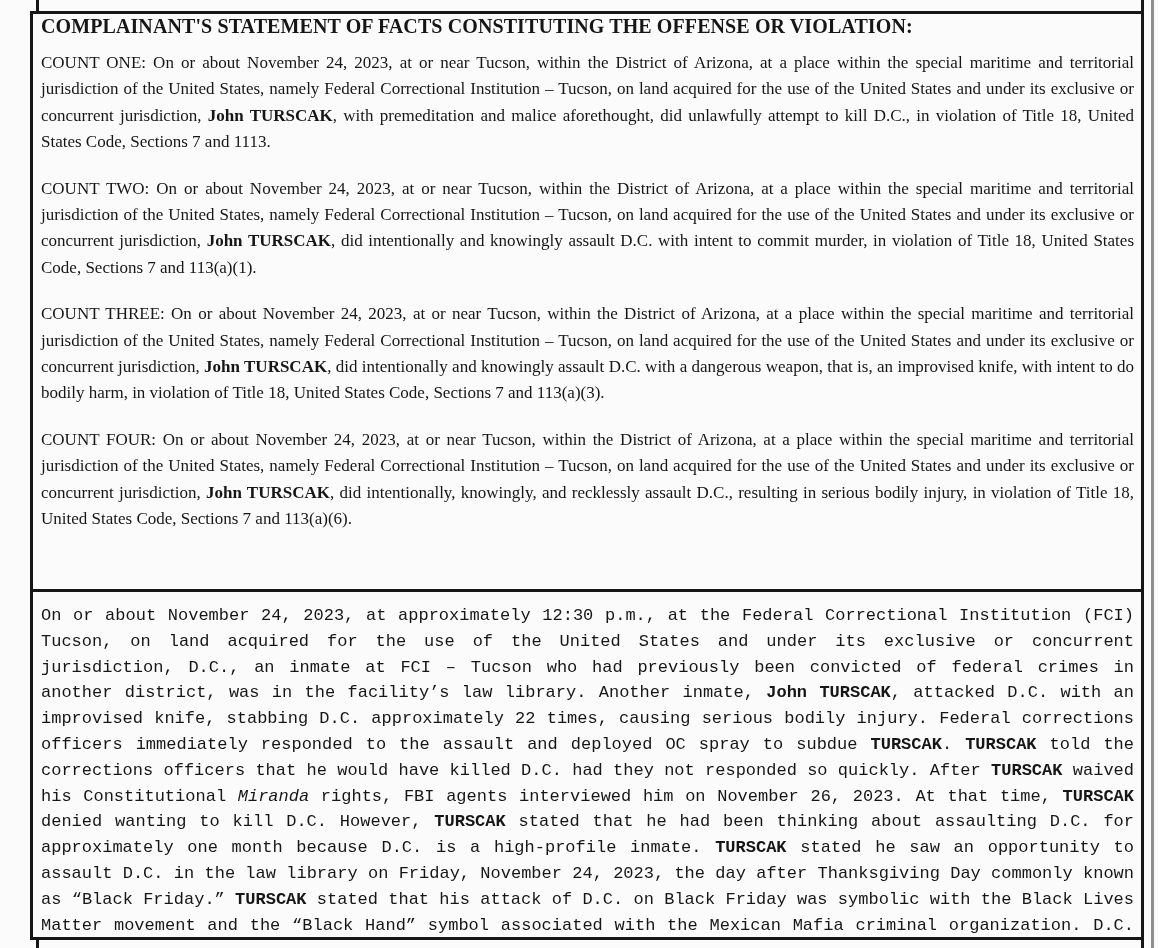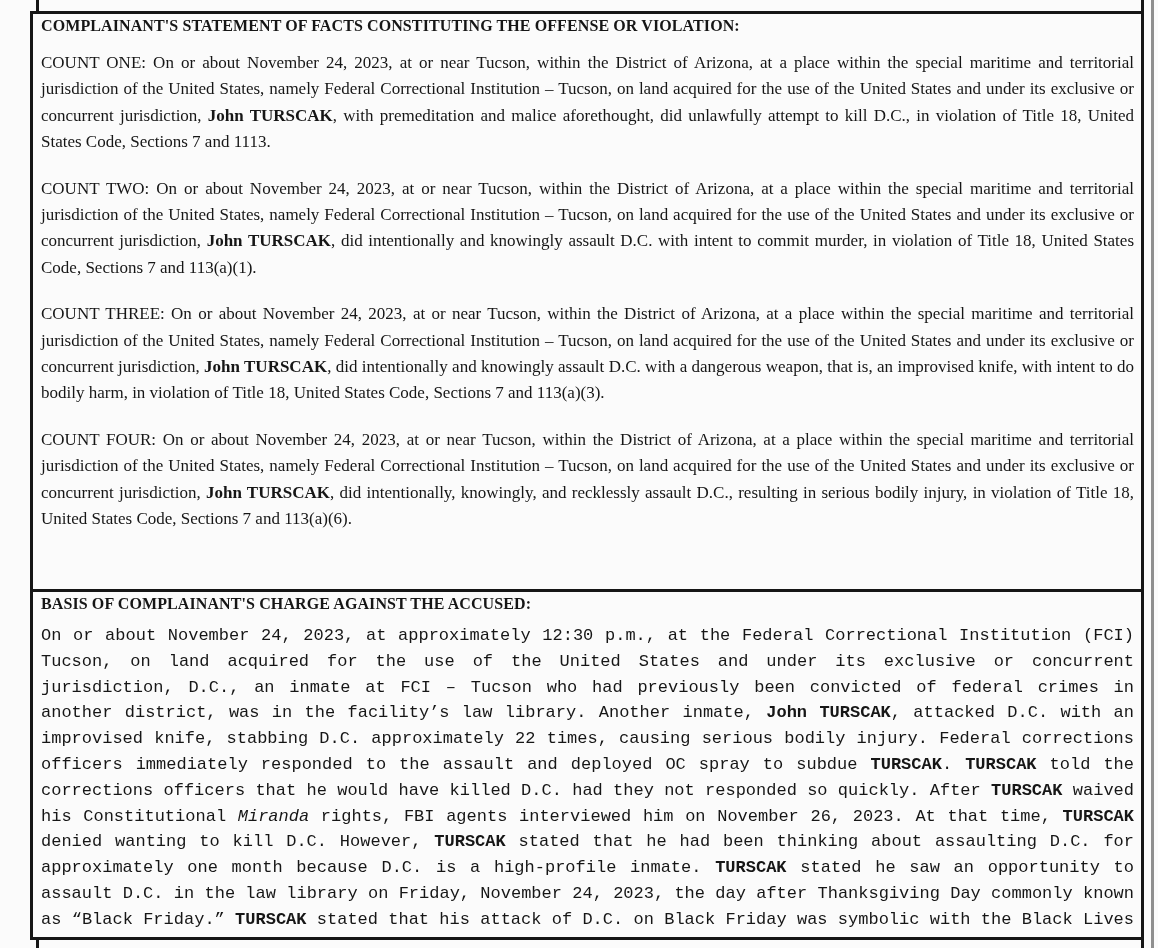--- a/index.html
+++ b/index.html
@@ -26,21 +26,21 @@
     padding: 2px 7px 0 8px;
     overflow: hidden;
   }
   .sec-statement {
     height: 578px;
     border-bottom: 3px solid var(--ink, #161616);
   }
   .sec-basis { height: 342px; }
   .caption {
     font-weight: bold;
-    font-size: 16px;
+    font-size: 20px;
     line-height: 20px;
     letter-spacing: 0.1px;
   }
   p { margin: 0; }
   .para {
     font-size: 17px;
     line-height: 26.4px;
     text-align: justify;
     margin-top: 20px;
   }
@@ -79,21 +79,20 @@
 
     <div class="sec sec-statement">
       <div class="caption">COMPLAINANT'S STATEMENT OF FACTS CONSTITUTING THE OFFENSE OR VIOLATION:</div>
       <p class="para first"><span>COUNT ONE: On or about November 24, 2023, at or near Tucson, within the District of Arizona, at a place within the special maritime and territorial jurisdiction of the United States, namely Federal Correctional Institution – Tucson, on land acquired for the use of the United States and under its exclusive or concurrent jurisdiction, </span><b>John TURSCAK</b><span>, with premeditation and malice aforethought, did unlawfully attempt to kill D.C., in violation of Title 18, United States Code, Sections 7 and 1113.</span></p>
       <p class="para"><span>COUNT TWO: On or about November 24, 2023, at or near Tucson, within the District of Arizona, at a place within the special maritime and territorial jurisdiction of the United States, namely Federal Correctional Institution – Tucson, on land acquired for the use of the United States and under its exclusive or concurrent jurisdiction, </span><b>John TURSCAK</b><span>, did intentionally and knowingly assault D.C. with intent to commit murder, in violation of Title 18, United States Code, Sections 7 and 113(a)(1).</span></p>
       <p class="para"><span>COUNT THREE: On or about November 24, 2023, at or near Tucson, within the District of Arizona, at a place within the special maritime and territorial jurisdiction of the United States, namely Federal Correctional Institution – Tucson, on land acquired for the use of the United States and under its exclusive or concurrent jurisdiction, </span><b>John TURSCAK</b><span>, did intentionally and knowingly assault D.C. with a dangerous weapon, that is, an improvised knife, with intent to do bodily harm, in violation of Title 18, United States Code, Sections 7 and 113(a)(3).</span></p>
       <p class="para"><span>COUNT FOUR: On or about November 24, 2023, at or near Tucson, within the District of Arizona, at a place within the special maritime and territorial jurisdiction of the United States, namely Federal Correctional Institution – Tucson, on land acquired for the use of the United States and under its exclusive or concurrent jurisdiction, </span><b>John TURSCAK</b><span>, did intentionally, knowingly, and recklessly assault D.C., resulting in serious bodily injury, in violation of Title 18, United States Code, Sections 7 and 113(a)(6).</span></p>
     </div>
 
     <div class="sec sec-basis">
-      <div class="caption">BASIS OF COMPLAINANT'S CHARGE AGAINST THE ACCUSED:</div>
       <p class="para first"><span>On or about November 24, 2023, at approximately 12:30 p.m., at the Federal Correctional Institution (FCI) Tucson, on land acquired for the use of the United States and under its exclusive or concurrent jurisdiction, D.C., an inmate at FCI – Tucson who had previously been convicted of federal crimes in another district, was in the facility’s law library. Another inmate, </span><b>John TURSCAK</b><span>, attacked D.C. with an improvised knife, stabbing D.C. approximately 22 times, causing serious bodily injury. Federal corrections officers immediately responded to the assault and deployed OC spray to subdue </span><b>TURSCAK</b><span>. </span><b>TURSCAK</b><span> told the corrections officers that he would have killed D.C. had they not responded so quickly. After </span><b>TURSCAK</b><span> waived his Constitutional </span><i>Miranda</i><span> rights, FBI agents interviewed him on November 26, 2023. At that time, </span><b>TURSCAK</b><span> denied wanting to kill D.C. However, </span><b>TURSCAK</b><span> stated that he had been thinking about assaulting D.C. for approximately one month because D.C. is a high-profile inmate. </span><b>TURSCAK</b><span> stated he saw an opportunity to assault D.C. in the law library on Friday, November 24, 2023, the day after Thanksgiving Day commonly known as “Black Friday.” </span><b>TURSCAK</b><span> stated that his attack of D.C. on Black Friday was symbolic with the Black Lives Matter movement and the “Black Hand” symbol associated with the Mexican Mafia criminal organization. D.C. received emergency medical treatment for his injuries at a local hospital.</span></p>
     </div>
 
   </div>
 
   <div class="stub stub-bottom-left"></div>
   <div class="stub stub-right-bottom"></div>
   <div class="scan-line"></div>
 
 </div>

